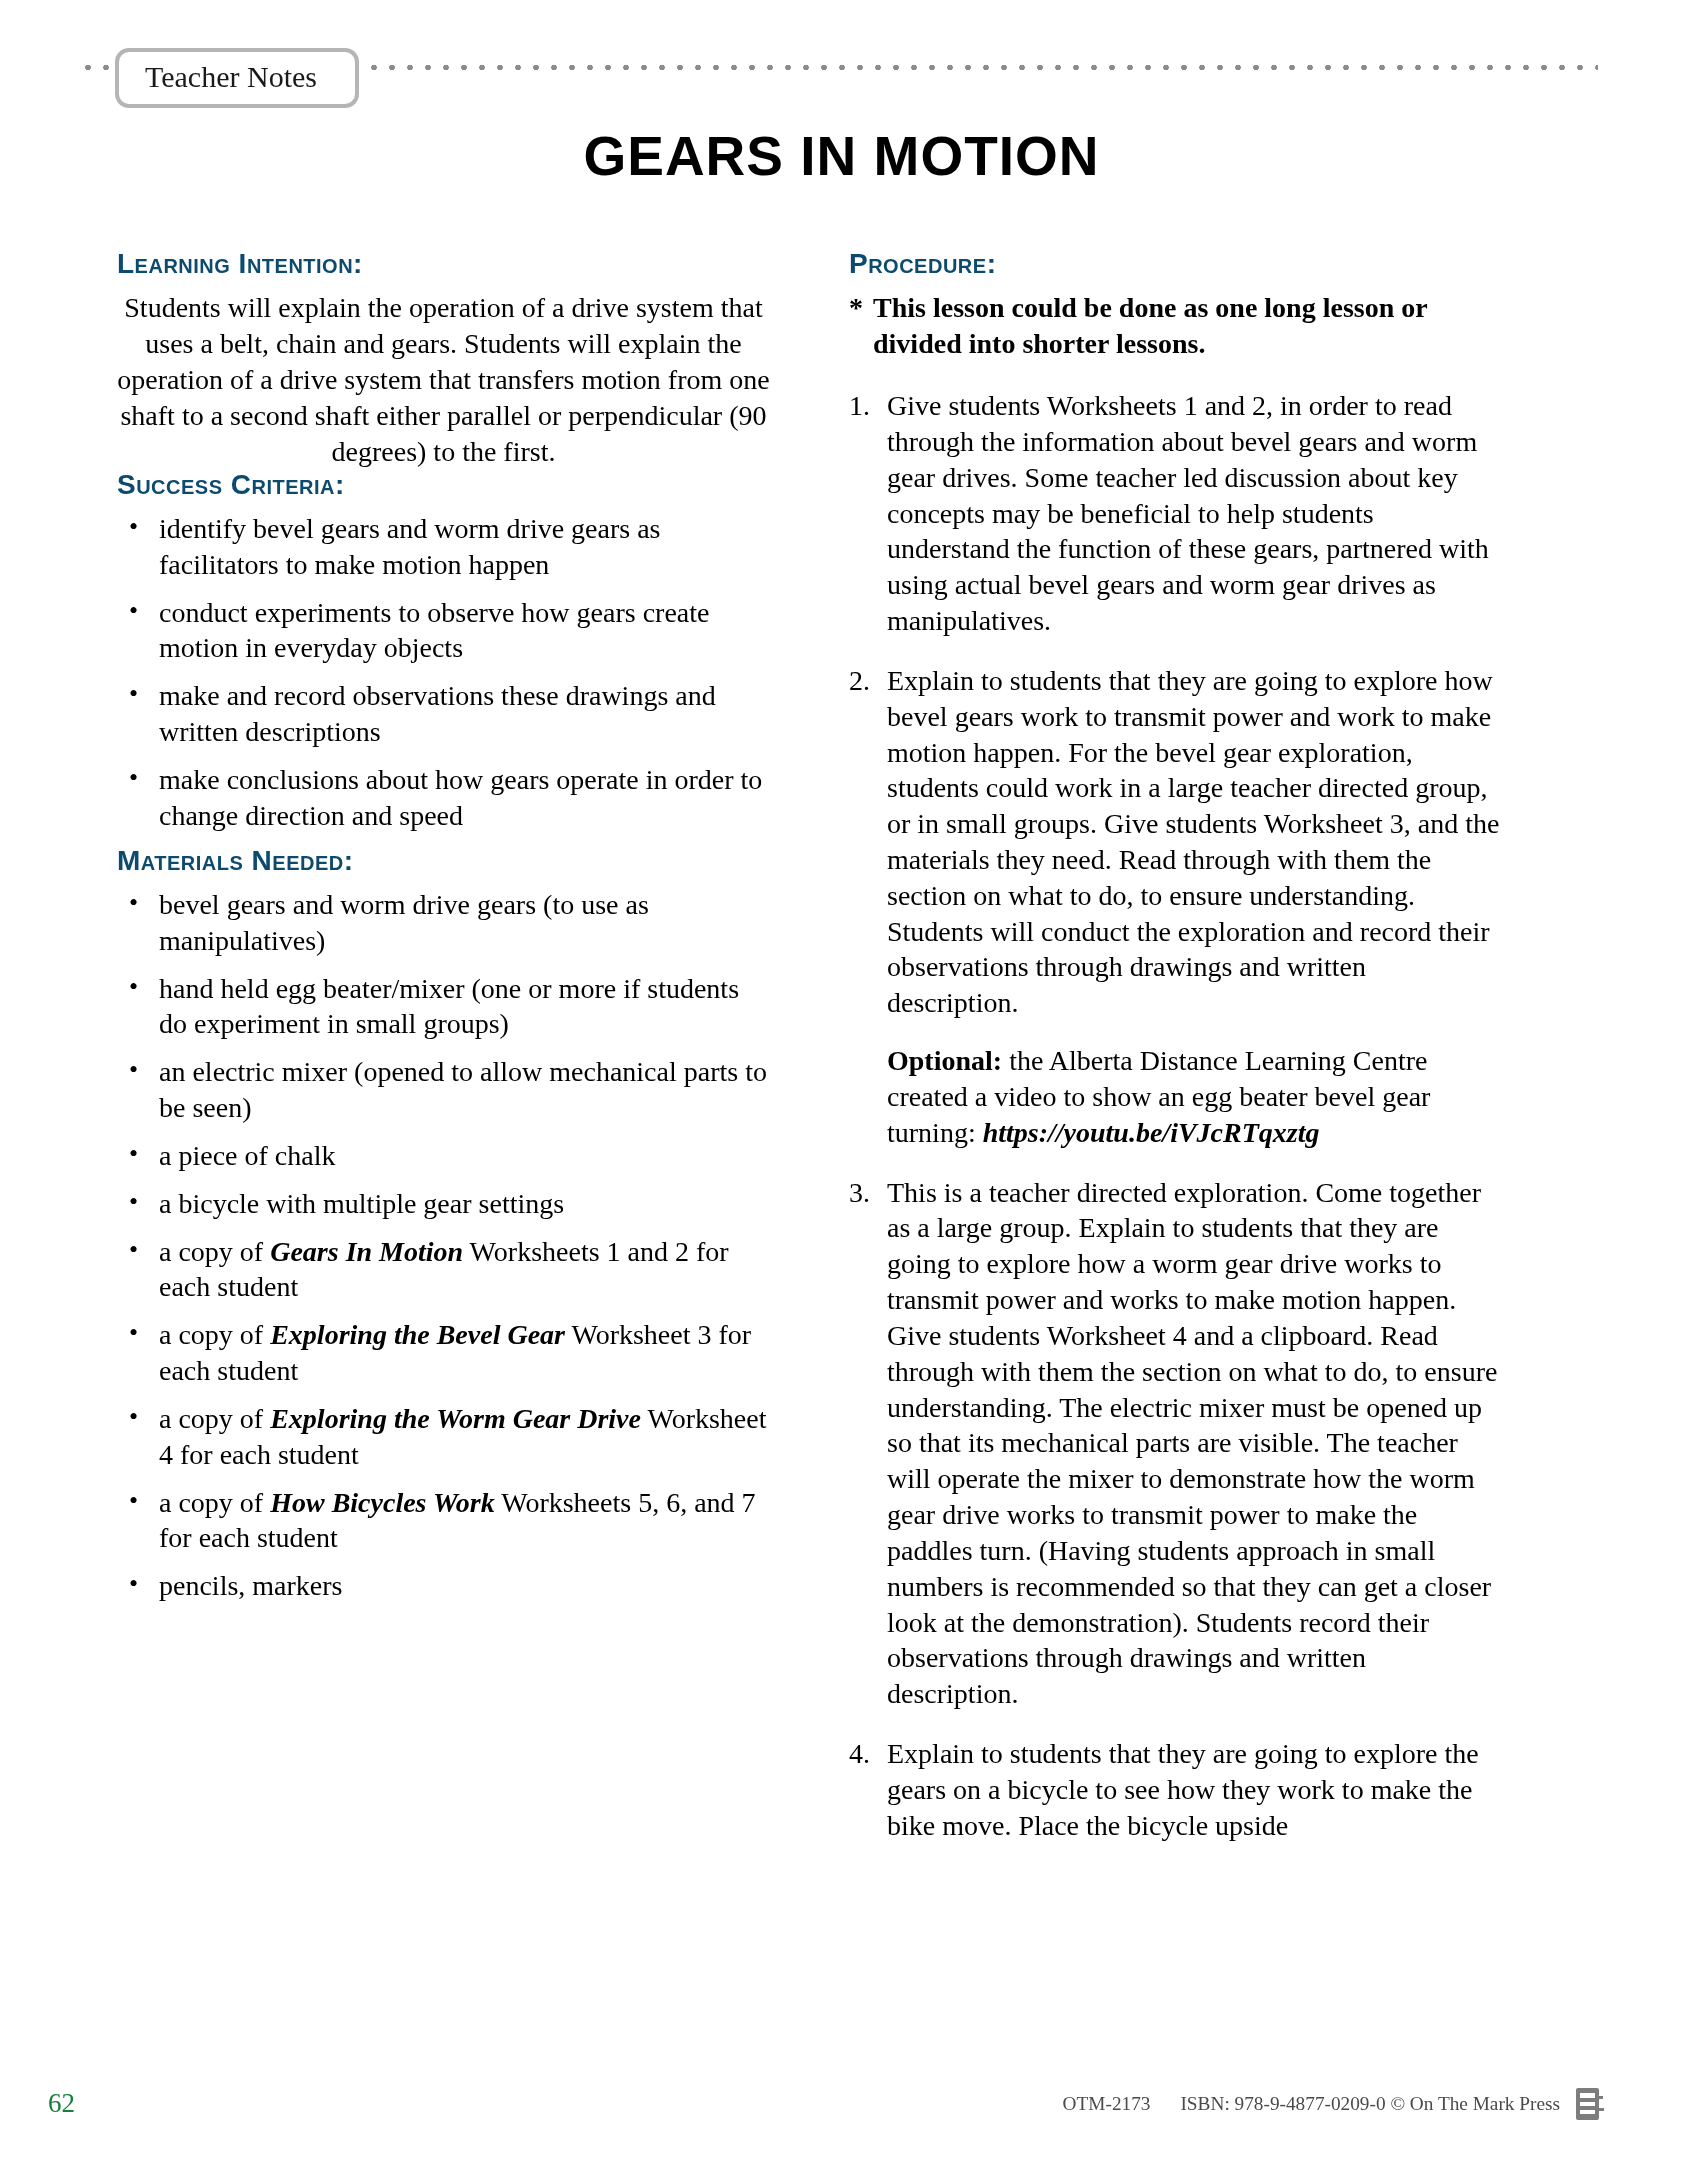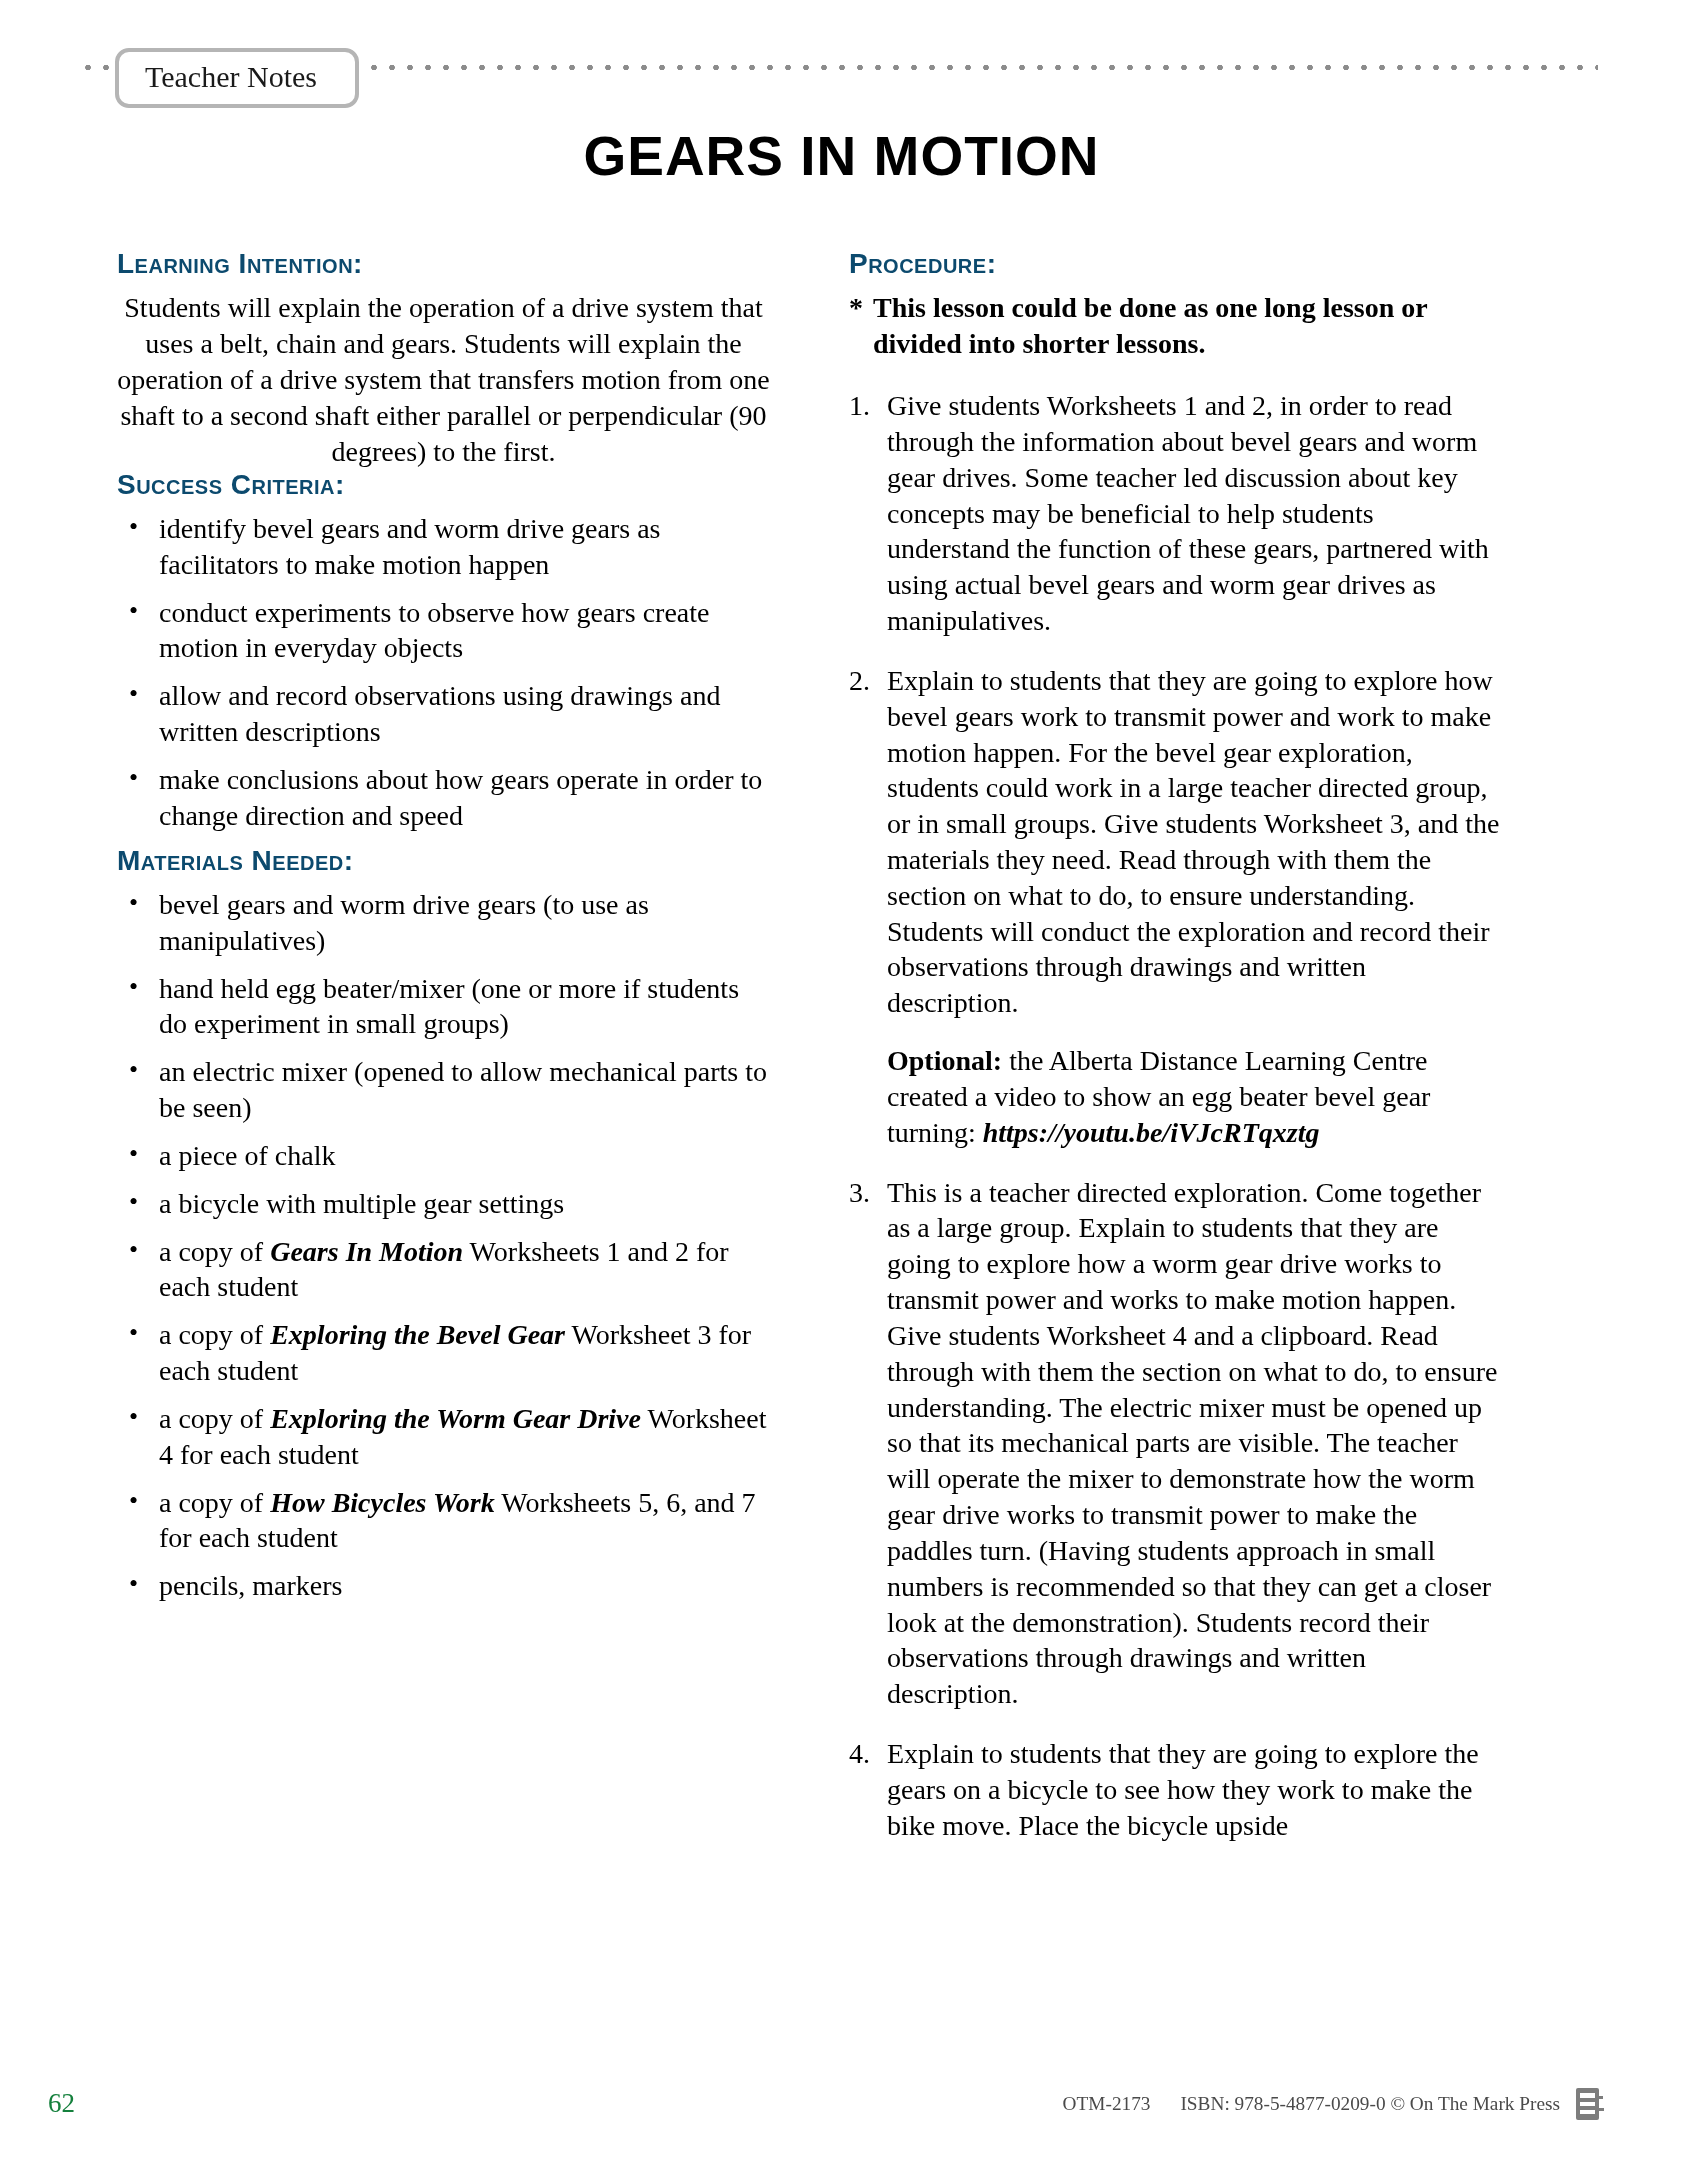--- a/index.html
+++ b/index.html
@@ -223,21 +223,21 @@
 
     <div class="col-left">
 
       <h2 class="section-head">Learning Intention:</h2>
       <p class="body">Students will explain the operation of a drive system that uses a belt, chain and gears. Students will explain the operation of a drive system that transfers motion from one shaft to a second shaft either parallel or perpendicular (90 degrees) to the first.</p>
 
       <h2 class="section-head gap-head">Success Criteria:</h2>
       <ul class="bullets">
         <li>identify bevel gears and worm drive gears as facilitators to make motion happen</li>
         <li>conduct experiments to observe how gears create motion in everyday objects</li>
-        <li>allow and record observations using drawings and written descriptions</li>
+        <li>make and record observations these drawings and written descriptions</li>
         <li>make conclusions about how gears operate in order to change direction and speed</li>
       </ul>
 
       <h2 class="section-head gap-head">Materials Needed:</h2>
       <ul class="bullets">
         <li>
           <span>bevel gears and worm drive gears (to use as manipulatives)</span><b class="bi"></b><span></span>
         </li>
         <li>
           <span>hand held egg beater/mixer (one or more if students do experiment in small groups)</span><b class="bi"></b><span></span>
@@ -292,21 +292,21 @@
         </li>
       </ol>
     </div>
 
   </div>
 
   <div class="page-number">62</div>
 
   <div class="footer-right">
     <span class="fspan">OTM-2173</span>
-    <span>ISBN: 978-5-4877-0209-0 © On The Mark Press</span>
+    <span>ISBN: 978-9-4877-0209-0 © On The Mark Press</span>
     <svg class="press-logo" viewBox="0 0 30 34" aria-hidden="true">
       <rect x="2" y="1" width="23" height="32" rx="2" fill="#7d7d7d"></rect>
       <rect x="6" y="6" width="15" height="5" fill="#ffffff"></rect>
       <rect x="6" y="15" width="15" height="4" fill="#ffffff"></rect>
       <rect x="6" y="23" width="15" height="4" fill="#ffffff"></rect>
       <rect x="25" y="9" width="4" height="3" fill="#7d7d7d"></rect>
       <rect x="25" y="21" width="5" height="3" fill="#7d7d7d"></rect>
     </svg>
   </div>
 

